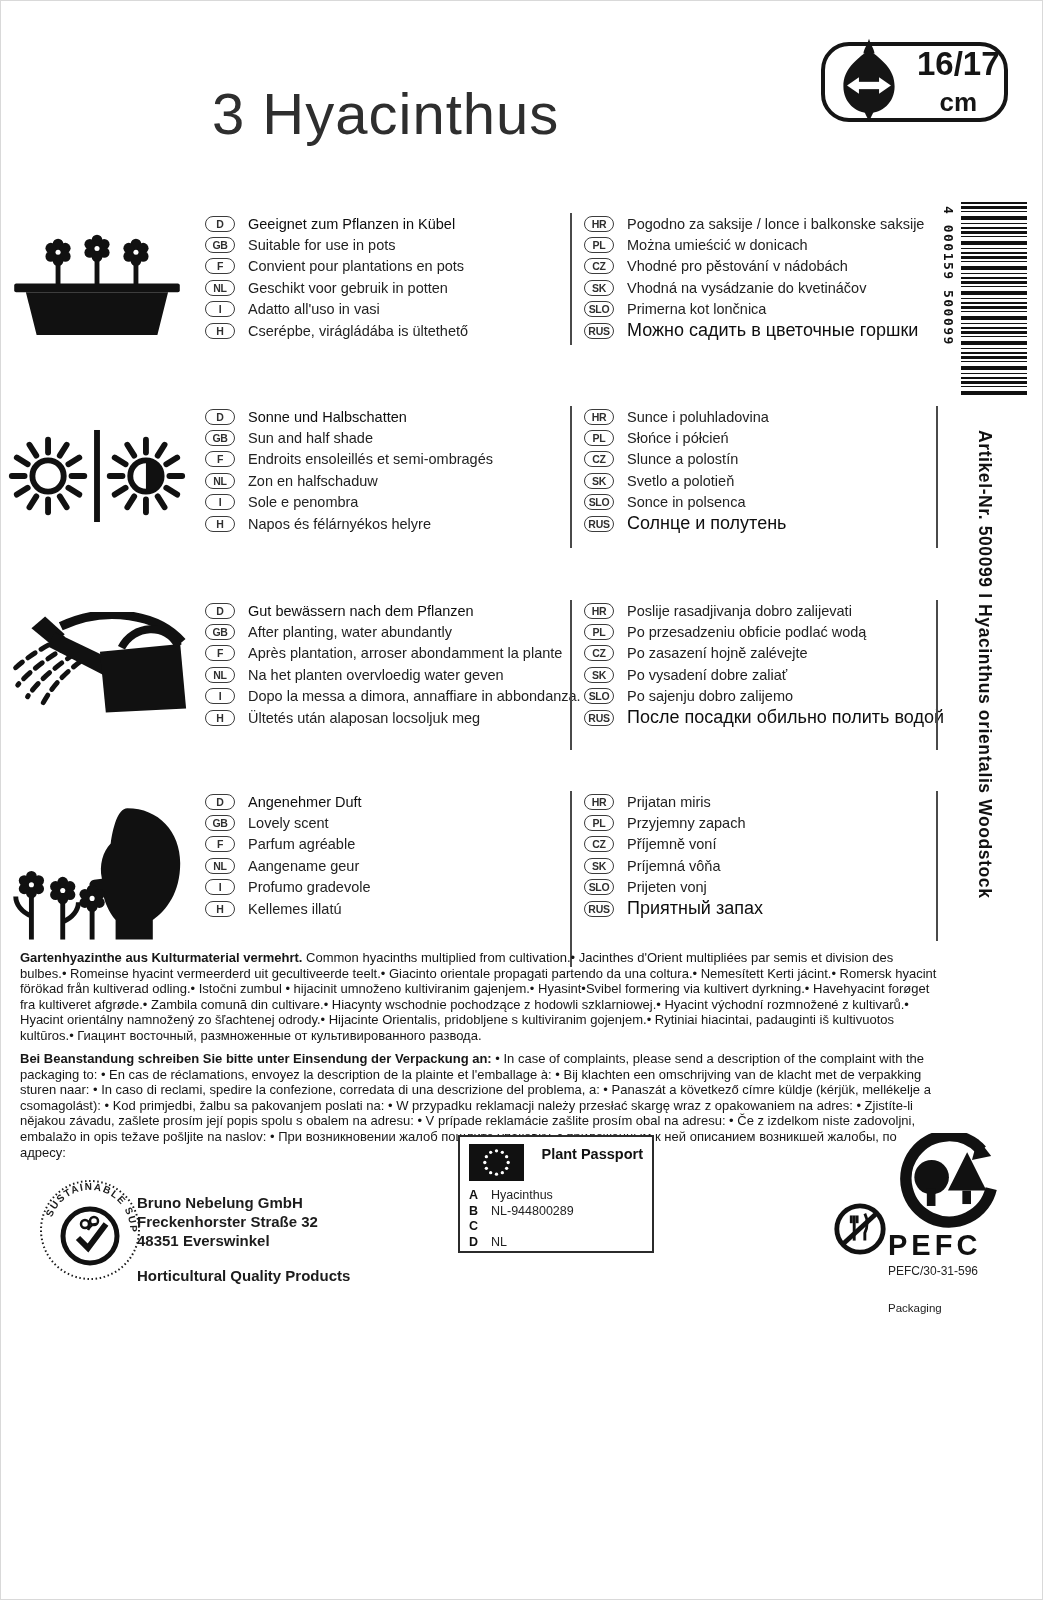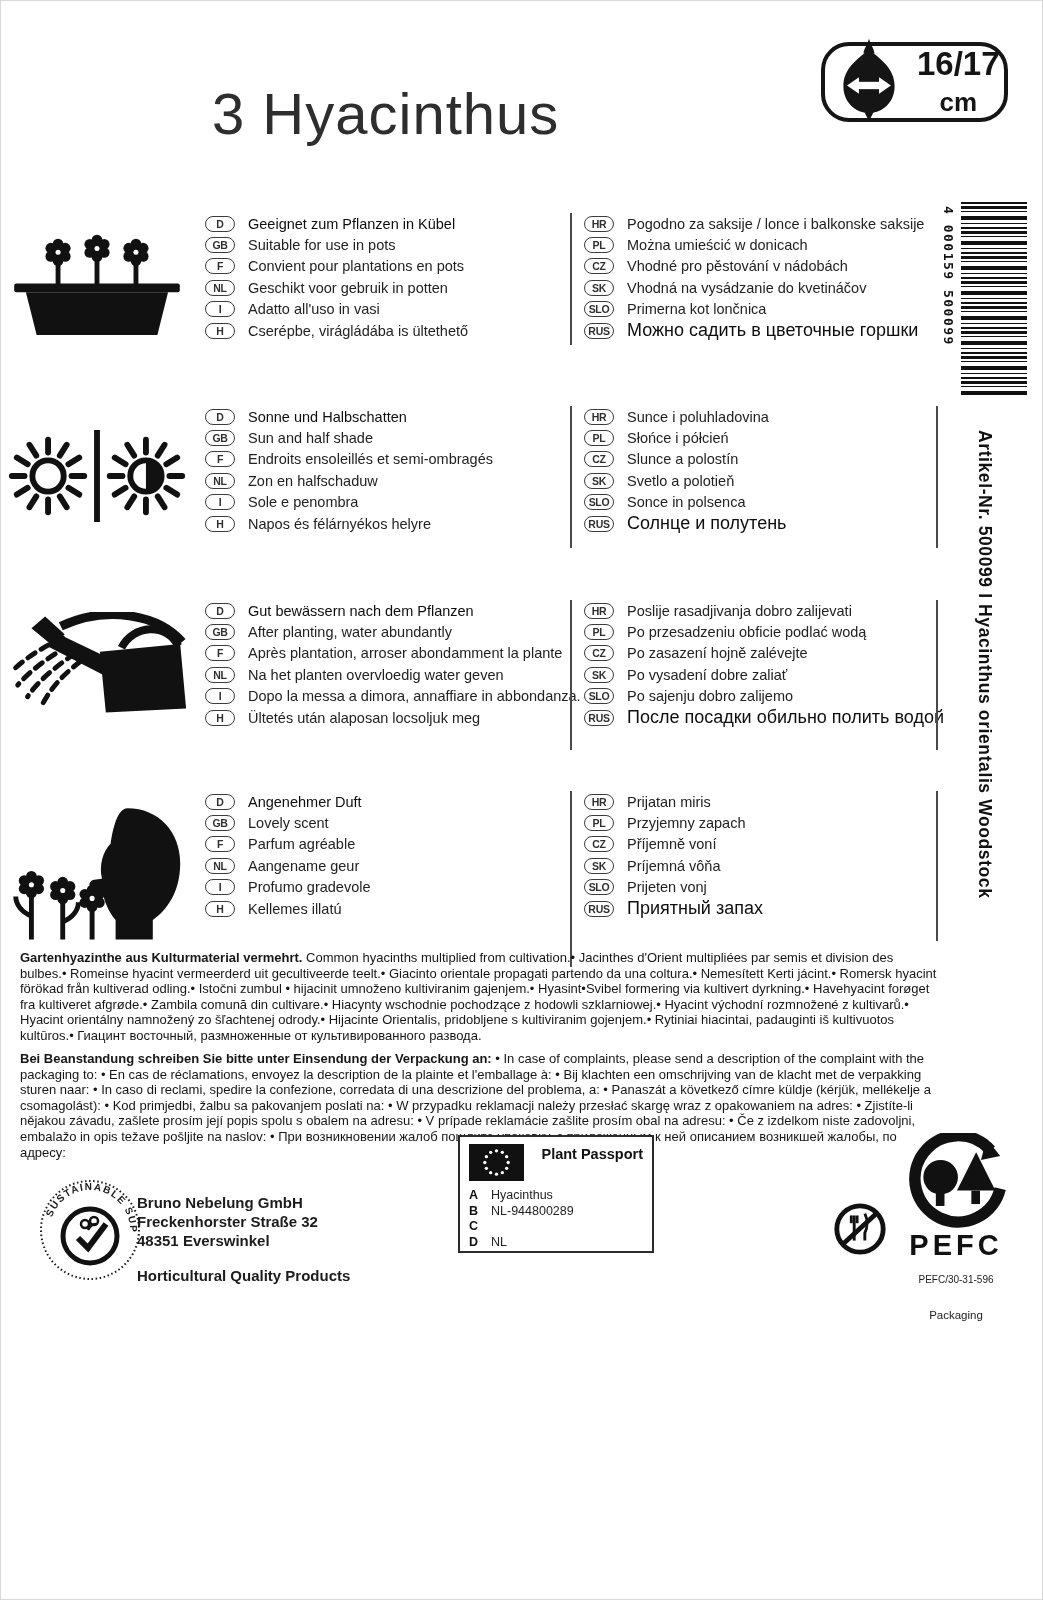--- a/index.html
+++ b/index.html
@@ -62,23 +62,23 @@
   .passport{position:absolute;left:458px;top:1135px;width:196px;height:118px;
             border:2px solid #2b2b2b;box-sizing:border-box;padding:7px 9px 4px 9px;background:#fff;}
   .pp-head{display:flex;align-items:flex-start;}
   .pp-flag{width:55px;height:37px;background:#111;position:relative;flex:0 0 auto;}
   .pp-title{margin-left:auto;font-weight:700;font-size:14.5px;color:#111;padding-top:2px;}
   .pp-rows{margin-top:7px;}
   .pp-row{display:flex;gap:10px;font-size:12.5px;line-height:15.5px;color:#222;}
   .pp-key{font-weight:700;width:12px;color:#111;}
 
   .donoteat{position:absolute;left:831px;top:1200px;width:58px;height:58px;}
-  .pefc{position:absolute;left:888px;top:1133px;width:136px;text-align:center;color:#111;}
+  .pefc{position:absolute;left:888px;top:1133px;width:136px;color:#111;}
   .pefc-name{font-weight:700;font-size:29px;letter-spacing:4px;margin-top:-4px;}
-  .pefc-code{font-size:10px;margin-top:12px;color:#222;}
+  .pefc-code{font-size:12px;margin-top:2px;color:#222;}
   .pefc-pkg{font-size:11.5px;margin-top:24px;color:#222;}
 </style>
 </head>
 <body>
 
 <div class="page">
 
   <div class="title">3 Hyacinthus</div>
 
   <div class="size-box">

